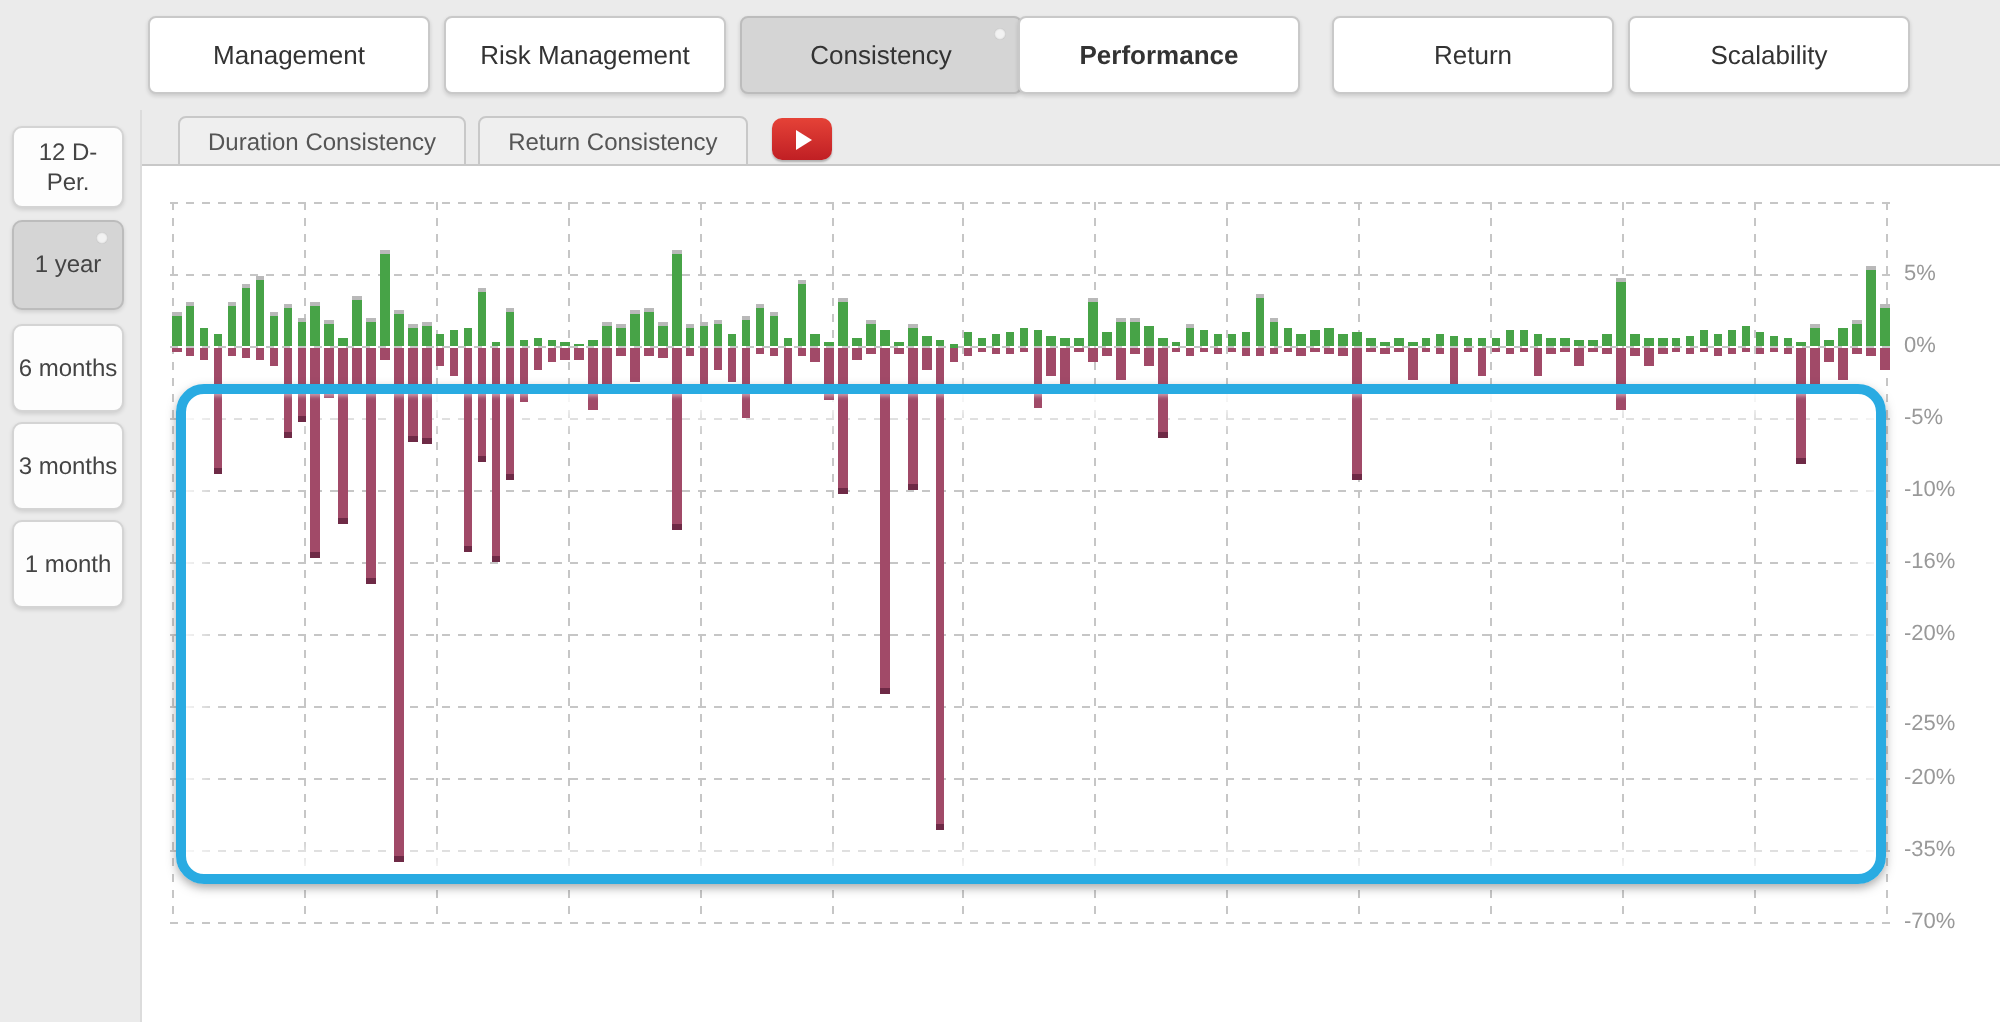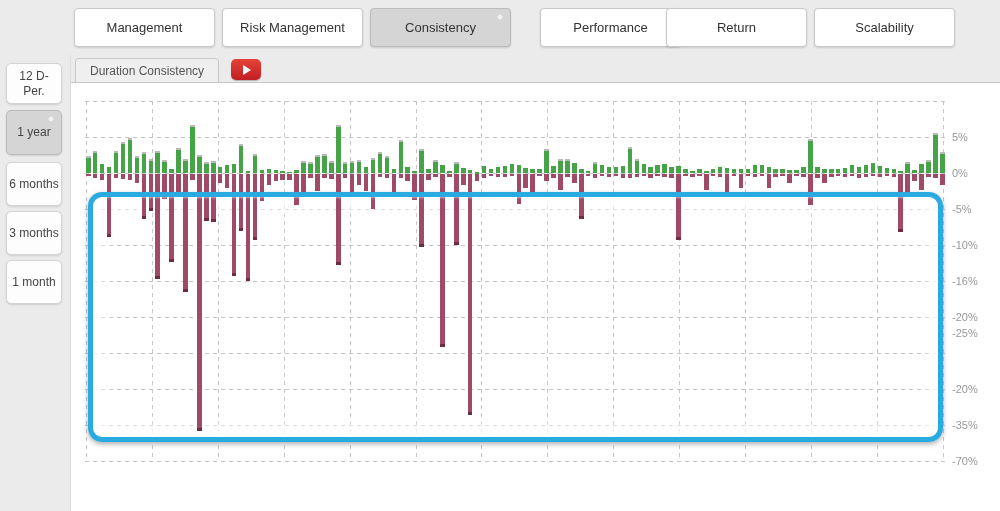--- a/index.html
+++ b/index.html
@@ -60,40 +60,41 @@
 </style>
 </head>
 <body>
 
 <div class="page">
 
   <div id="tabbar">
       <div class="top-tab" style="left: 74px;">Management</div>
       <div class="top-tab" style="left: 222px;">Risk Management</div>
       <div class="top-tab sel" style="left: 370px;">Consistency<div class="seldot"></div></div>
-      <div class="top-tab" style="left: 540px;">Performance</div>
+      <div class="top-tab" style="left: 509px; font-weight: bold;">Performance</div>
       <div class="top-tab" style="left: 666px;">Return</div>
       <div class="top-tab" style="left: 814px;">Scalability</div>
     </div>
 
   <div id="sidebar">
       <div class="side-btn" style="top: 63px; height: 41px;">12 D-Per.</div>
       <div class="side-btn sel" style="top: 110px; height: 45px;">1 year<div class="seldot"></div></div>
       <div class="side-btn" style="top: 162px; height: 44px;">6 months</div>
       <div class="side-btn" style="top: 211px; height: 44px;">3 months</div>
       <div class="side-btn" style="top: 260px; height: 44px;">1 month</div>
     </div>
 
   <div class="panel"></div>
   <div class="panel-topline"></div>
   <div class="panel-leftline"></div>
 
   <div class="subtab-row">
-    <div id="subtabs" style="display:flex;">
+    <div id="subtabs" style="display:flex;margin-left:14px;">
         <div class="subtab">Duration Consistency</div>
+        <div class="subtab">Return Consistency</div>
       </div>
     <div class="yt-btn">
       <div class="yt-play"></div>
     </div>
   </div>
 
   <div class="plot" id="plot">
       <div class="hgrid" style="top: 0px;"></div>
       <div class="hgrid" style="top: 36px;"></div>
       <div class="hgrid" style="top: 72px;"></div>
@@ -370,19 +371,19 @@
       <div class="bar" style="left: 855.1px; background: rgb(161, 74, 104); height: 10.8px; top: 73px;"></div>
       <div class="hibox" style="top: 91.04px; height: 249.92px; border-color: rgb(41, 171, 226);"></div>
     </div>
   <div id="yticks">
       <div class="ytick" style="top: 131px;">5%</div>
       <div class="ytick" style="top: 167px;">0%</div>
       <div class="ytick" style="top: 203px;">-5%</div>
       <div class="ytick" style="top: 239px;">-10%</div>
       <div class="ytick" style="top: 275px;">-16%</div>
       <div class="ytick" style="top: 311px;">-20%</div>
-      <div class="ytick" style="top: 327px;">-25%</div>
+      <div class="ytick" style="top: 356px;">-25%</div>
       <div class="ytick" style="top: 383px;">-20%</div>
       <div class="ytick" style="top: 419px;">-35%</div>
       <div class="ytick" style="top: 455px;">-70%</div>
     </div>
 
 </div>
 
 </body></html>

